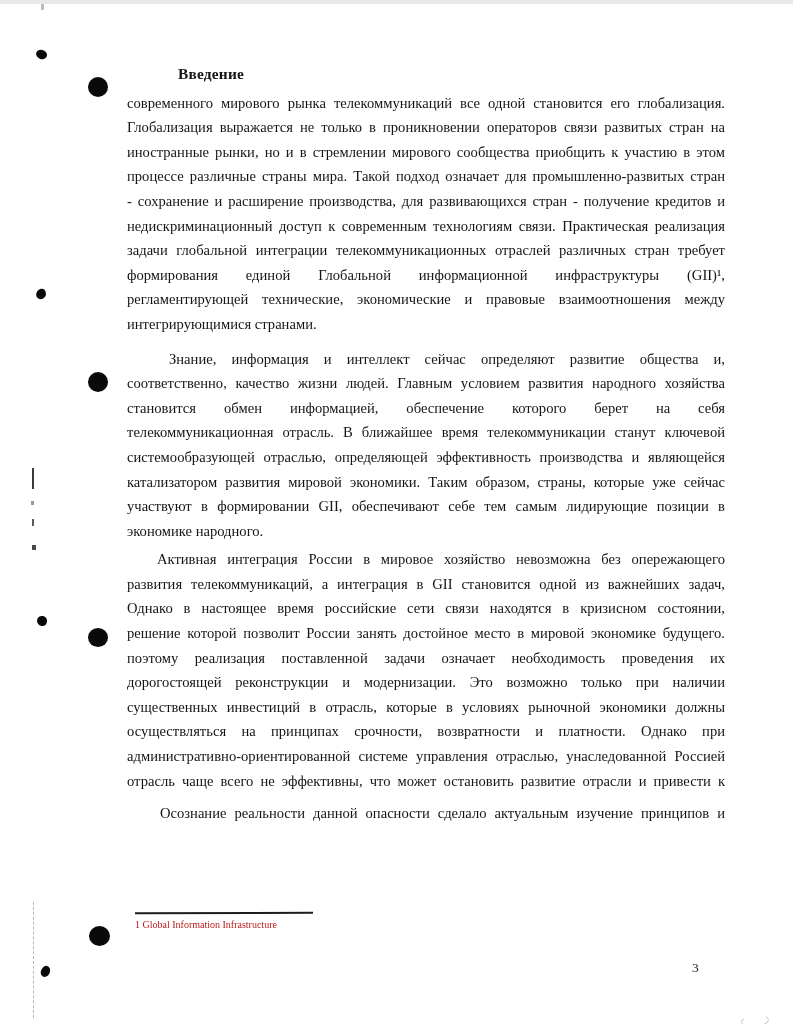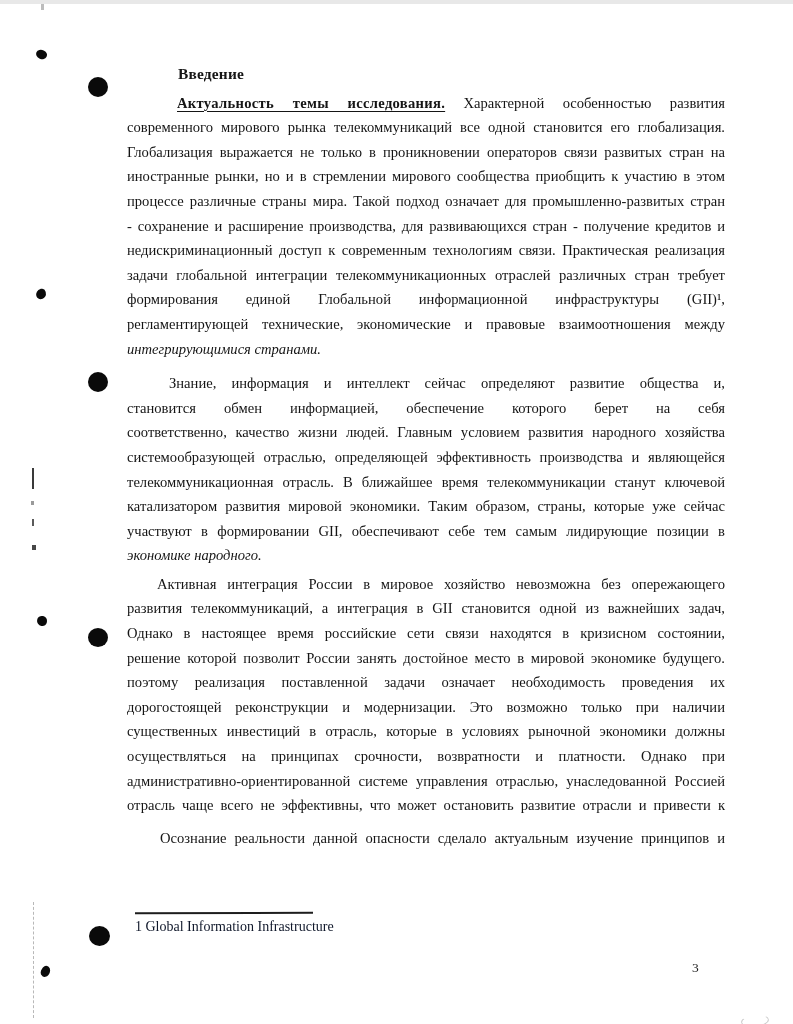--- a/index.html
+++ b/index.html
@@ -32,21 +32,21 @@
   .para { margin: 0; }
   .para.p1 { margin-top: 4px; }
   .para.p2 { margin-top: 10px; }
   .para.p3 { margin-top: 4px; }
   .para.p4 { margin-top: 8px; }
   .line {
     text-align: justify;
     text-align-last: justify;
     white-space: normal;
   }
-  .line.endline { text-align-last: left; font-style: italic; }
+  .line.endline { text-align-last: left; }
   .para.p1 .line.indent { text-indent: 50px; }
   .para.p2 .line.indent { text-indent: 42px; }
   .para.p3 .line.indent { text-indent: 30px; }
   .para.p4 .line.indent { text-indent: 33px; }
   .lead {
     font-weight: bold;
     text-decoration: underline;
     text-decoration-thickness: 1.4px;
     text-underline-offset: 3px;
     letter-spacing: 0.3px;
@@ -62,22 +62,22 @@
   .footnote-rule {
     width: 178px;
     height: 2px;
     margin-left: 8px;
     background: #1d1d1d;
     transform: rotate(-0.2deg);
   }
   .footnote-text {
     margin-top: 5px;
     margin-left: 8px;
-    font-size: 14px;
-    color: #0f172a;
+    font-size: 10px;
+    color: #b91c1c;
   }
 
   
   .page-number {
     position: absolute;
     left: 692px;
     top: 956px;
     font-size: 13.5px;
     color: #1a1a1a;
   }
@@ -119,38 +119,37 @@
   <div class="artifact a-round a-circle-3"></div>
   <div class="artifact a-round a-circle-4"></div>
   <div class="artifact a-blob-4"></div>
   <div class="artifact a-dashline"></div>
   <div class="artifact a-smudge"></div>
 
   <div class="content">
     <div class="doc-title">Введение</div>
 
   <div class="para p1">
-        <div class="line indent"><span class="lead">Актуальность темы исследования.</span> Характерной особенностью развития</div>
         <div class="line">современного мирового рынка телекоммуникаций все одной становится его глобализация.</div>
         <div class="line">Глобализация выражается не только в проникновении операторов связи развитых стран на</div>
         <div class="line">иностранные рынки, но и в стремлении мирового сообщества приобщить к участию в этом</div>
         <div class="line">процессе различные страны мира. Такой подход означает для промышленно-развитых стран</div>
         <div class="line">- сохранение и расширение производства, для развивающихся стран - получение кредитов и</div>
         <div class="line">недискриминационный доступ к современным технологиям связи. Практическая реализация</div>
         <div class="line">задачи глобальной интеграции телекоммуникационных отраслей различных стран требует</div>
         <div class="line">формирования единой Глобальной информационной инфраструктуры (GII)¹,</div>
         <div class="line">регламентирующей технические, экономические и правовые взаимоотношения между</div>
         <div class="line endline">интегрирующимися странами.</div>
       </div>
       <div class="para p2">
         <div class="line indent">Знание, информация и интеллект сейчас определяют развитие общества и,</div>
+        <div class="line">соответственно, качество жизни людей. Главным условием развития народного хозяйства</div>
         <div class="line">становится обмен информацией, обеспечение которого берет на себя</div>
-        <div class="line">соответственно, качество жизни людей. Главным условием развития народного хозяйства</div>
+        <div class="line">телекоммуникационная отрасль. В ближайшее время телекоммуникации станут ключевой</div>
         <div class="line">системообразующей отраслью, определяющей эффективность производства и являющейся</div>
-        <div class="line">телекоммуникационная отрасль. В ближайшее время телекоммуникации станут ключевой</div>
         <div class="line">катализатором развития мировой экономики. Таким образом, страны, которые уже сейчас</div>
         <div class="line">участвуют в формировании GII, обеспечивают себе тем самым лидирующие позиции в</div>
         <div class="line endline">экономике народного.</div>
       </div>
       <div class="para p3">
         <div class="line indent">Активная интеграция России в мировое хозяйство невозможна без опережающего</div>
         <div class="line">развития телекоммуникаций, а интеграция в GII становится одной из важнейших задач,</div>
         <div class="line">Однако в настоящее время российские сети связи находятся в кризисном состоянии,</div>
         <div class="line">решение которой позволит России занять достойное место в мировой экономике будущего.</div>
         <div class="line">поэтому реализация поставленной задачи означает необходимость проведения их</div>

